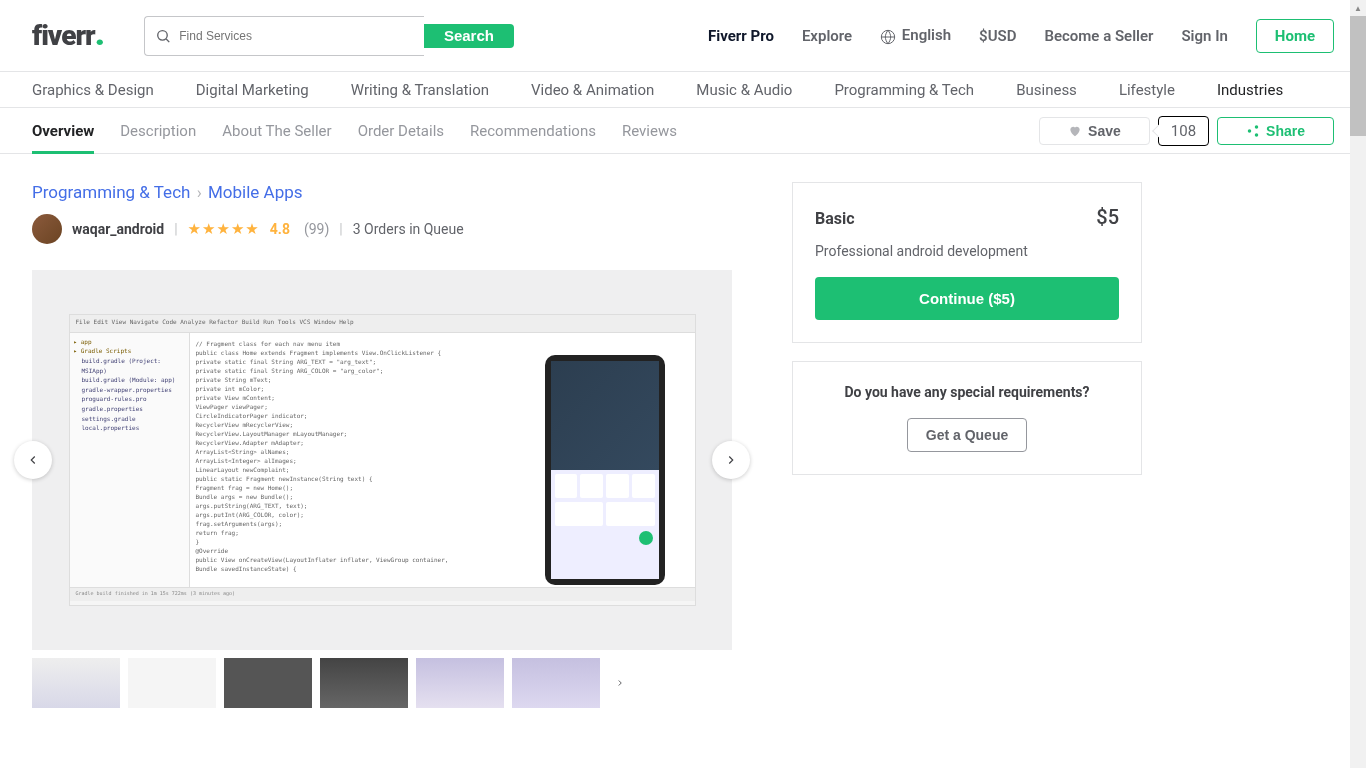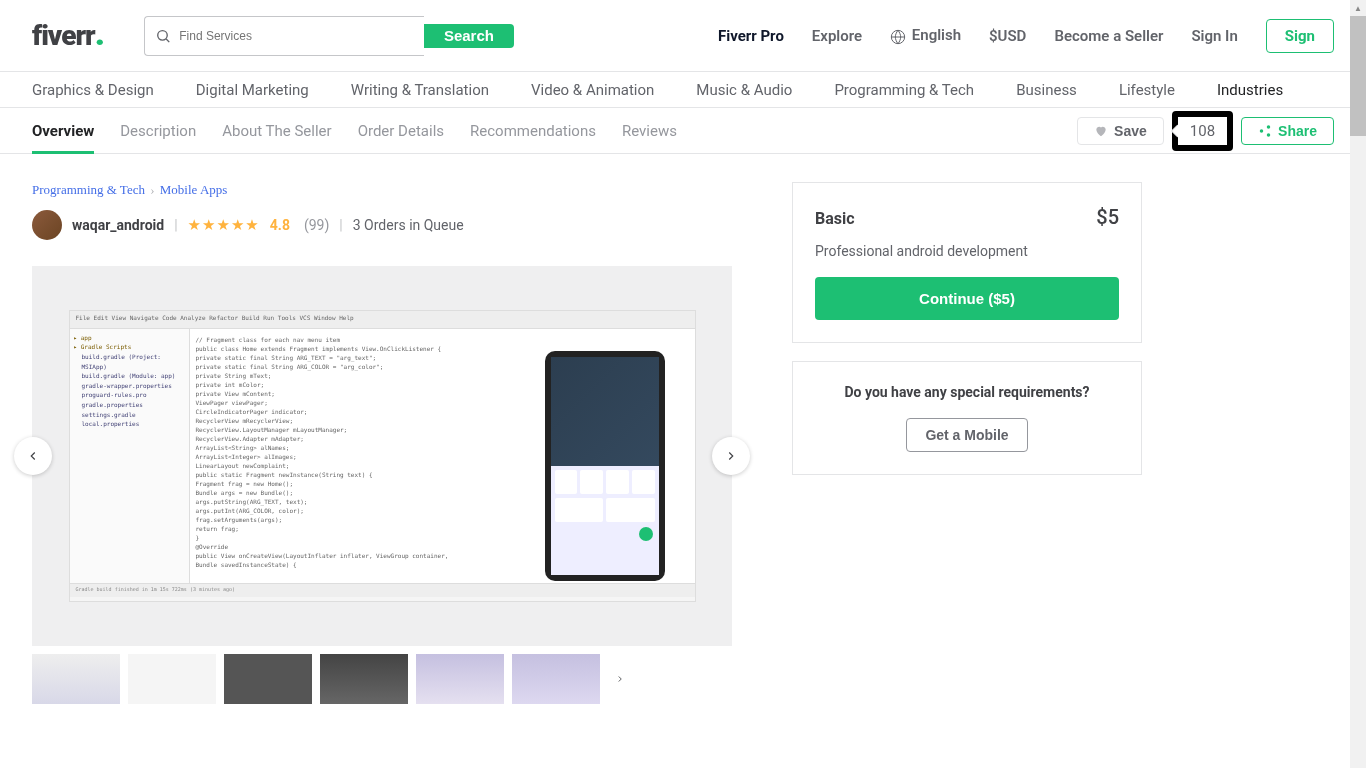--- a/index.html
+++ b/index.html
@@ -22,33 +22,33 @@
 
 
 .cats-nav { display: flex; padding: 0 32px; height: 36px; align-items: center; gap: 42px; border-bottom: 1px solid #e4e5e7; color: #62646a; font-size: 15px; }
 
 
 .sub-nav { display: flex; padding: 0 32px; height: 46px; align-items: center; border-bottom: 1px solid #e4e5e7; font-size: 15px; }
 .sub-tabs { display: flex; gap: 26px; color: #95979d; }
 .sub-tab.active { color: #222325; font-weight: 700; position: relative; }
 .sub-tab.active::after { content: ''; position: absolute; bottom: -14px; left: 0; right: 0; height: 3px; background: #1dbf73; }
 .sub-right { margin-left: auto; display: flex; align-items: center; gap: 8px; }
-.save-btn, .share-btn { display: flex; align-items: center; gap: 6px; border: 1px solid #e4e5e7; padding: 5px 16px; border-radius: 4px; font-weight: 600; color: #62646a; cursor: pointer; background: #fff; font-size: 14px; }
+.save-btn, .share-btn { display: flex; align-items: center; gap: 6px; border: 1px solid #e4e5e7; padding: 5px 28px; border-radius: 4px; font-weight: 600; color: #62646a; cursor: pointer; background: #fff; font-size: 14px; }
 .share-btn { color: #1dbf73; border-color: #1dbf73; }
-.save-count { border: 6px solid #000000; padding: 5px 12px; border-radius: 4px; color: #62646a; position: relative; }
+.save-count { border: 1px solid #000000; padding: 5px 12px; border-radius: 4px; color: #62646a; position: relative; }
 .save-count::before { content: ''; position: absolute; left: -5px; top: 50%; transform: translateY(-50%) rotate(45deg); width: 8px; height: 8px; background: #fff; border-left: 1px solid #e4e5e7; border-bottom: 1px solid #e4e5e7; }
 .heart-icon { width: 14px; height: 14px; fill: #b5b6ba; }
 .share-icon { width: 14px; height: 14px; fill: #1dbf73; }
 
 
 .main-wrap { display: flex; padding: 28px 32px; gap: 60px; max-width: 1320px; }
 .left-col { flex: 1; max-width: 700px; }
 .right-col { width: 350px; }
 
-.breadcrumb { color: #446ee7; font-size: 13px; margin-bottom: 12px; font-family: Liberation Serif, serif; }
+.breadcrumb { color: #446ee7; font-size: 17px; margin-bottom: 12px; }
 .breadcrumb .sep { color: #b5b6ba; margin: 0 2px; }
 .gig-title { font-size: 26px; font-weight: 700; color: #222325; line-height: 1.3; margin-bottom: 18px; }
 .seller-row { display: flex; align-items: center; gap: 10px; font-size: 14px; }
 .avatar { width: 30px; height: 30px; border-radius: 50%; background: linear-gradient(135deg, #8b5a3c, #6b4423); }
 .seller-name { font-weight: 700; color: #404145; }
 .stars { color: #ffb33e; font-size: 15px; letter-spacing: 1px; }
 .rating-num { color: #ffb33e; font-weight: 700; }
 .review-count { color: #95979d; margin-left: 4px; }
 .queue-info { color: #62646a; }
 .sep-bar { color: #c5c6c9; }
@@ -125,21 +125,21 @@
   <div class="header-right">
     <a class="fiverr-pro">Fiverr Pro</a>
     <a>Explore</a>
     <a><svg class="globe-icon" viewBox="0 0 24 24">
           <circle cx="12" cy="12" r="10"></circle>
           <path d="M2 12h20M12 2c2.5 3 4 7 4 10s-1.5 7-4 10c-2.5-3-4-7-4-10s1.5-7 4-10z"></path>
         </svg> <span>English</span></a>
     <a>$USD</a>
     <a>Become a Seller</a>
     <a>Sign In</a>
-    <a class="join-btn">Sign</a>
+    <a class="join-btn">Home</a>
   </div>
 </div>
 
 <div class="cats-nav">
   <a>Graphics &amp; Design</a>
   <a>Digital Marketing</a>
   <a>Writing &amp; Translation</a>
   <a>Video &amp; Animation</a>
   <a>Music &amp; Audio</a>
   <a>Programming &amp; Tech</a>
@@ -291,21 +291,21 @@
     <div class="package-box">
       <div class="pkg-head">
         <span class="pkg-name">Basic</span>
         <span class="pkg-price">$5</span>
       </div>
       <div class="pkg-desc">Professional android development</div>
       <button class="continue-btn">Continue ($5)</button>
     </div>
     <div class="quote-box">
       <div class="quote-q">Do you have any special requirements?</div>
-      <button class="quote-btn">Get a Mobile</button>
+      <button class="quote-btn">Get a Queue</button>
     </div>
   </div>
 </div>
 
 <div class="scrollbar-track">
   <div class="scroll-arrow">▲</div>
   <div class="scrollbar-thumb" style="top:16px"></div>
 </div>
 
 </body></html>

